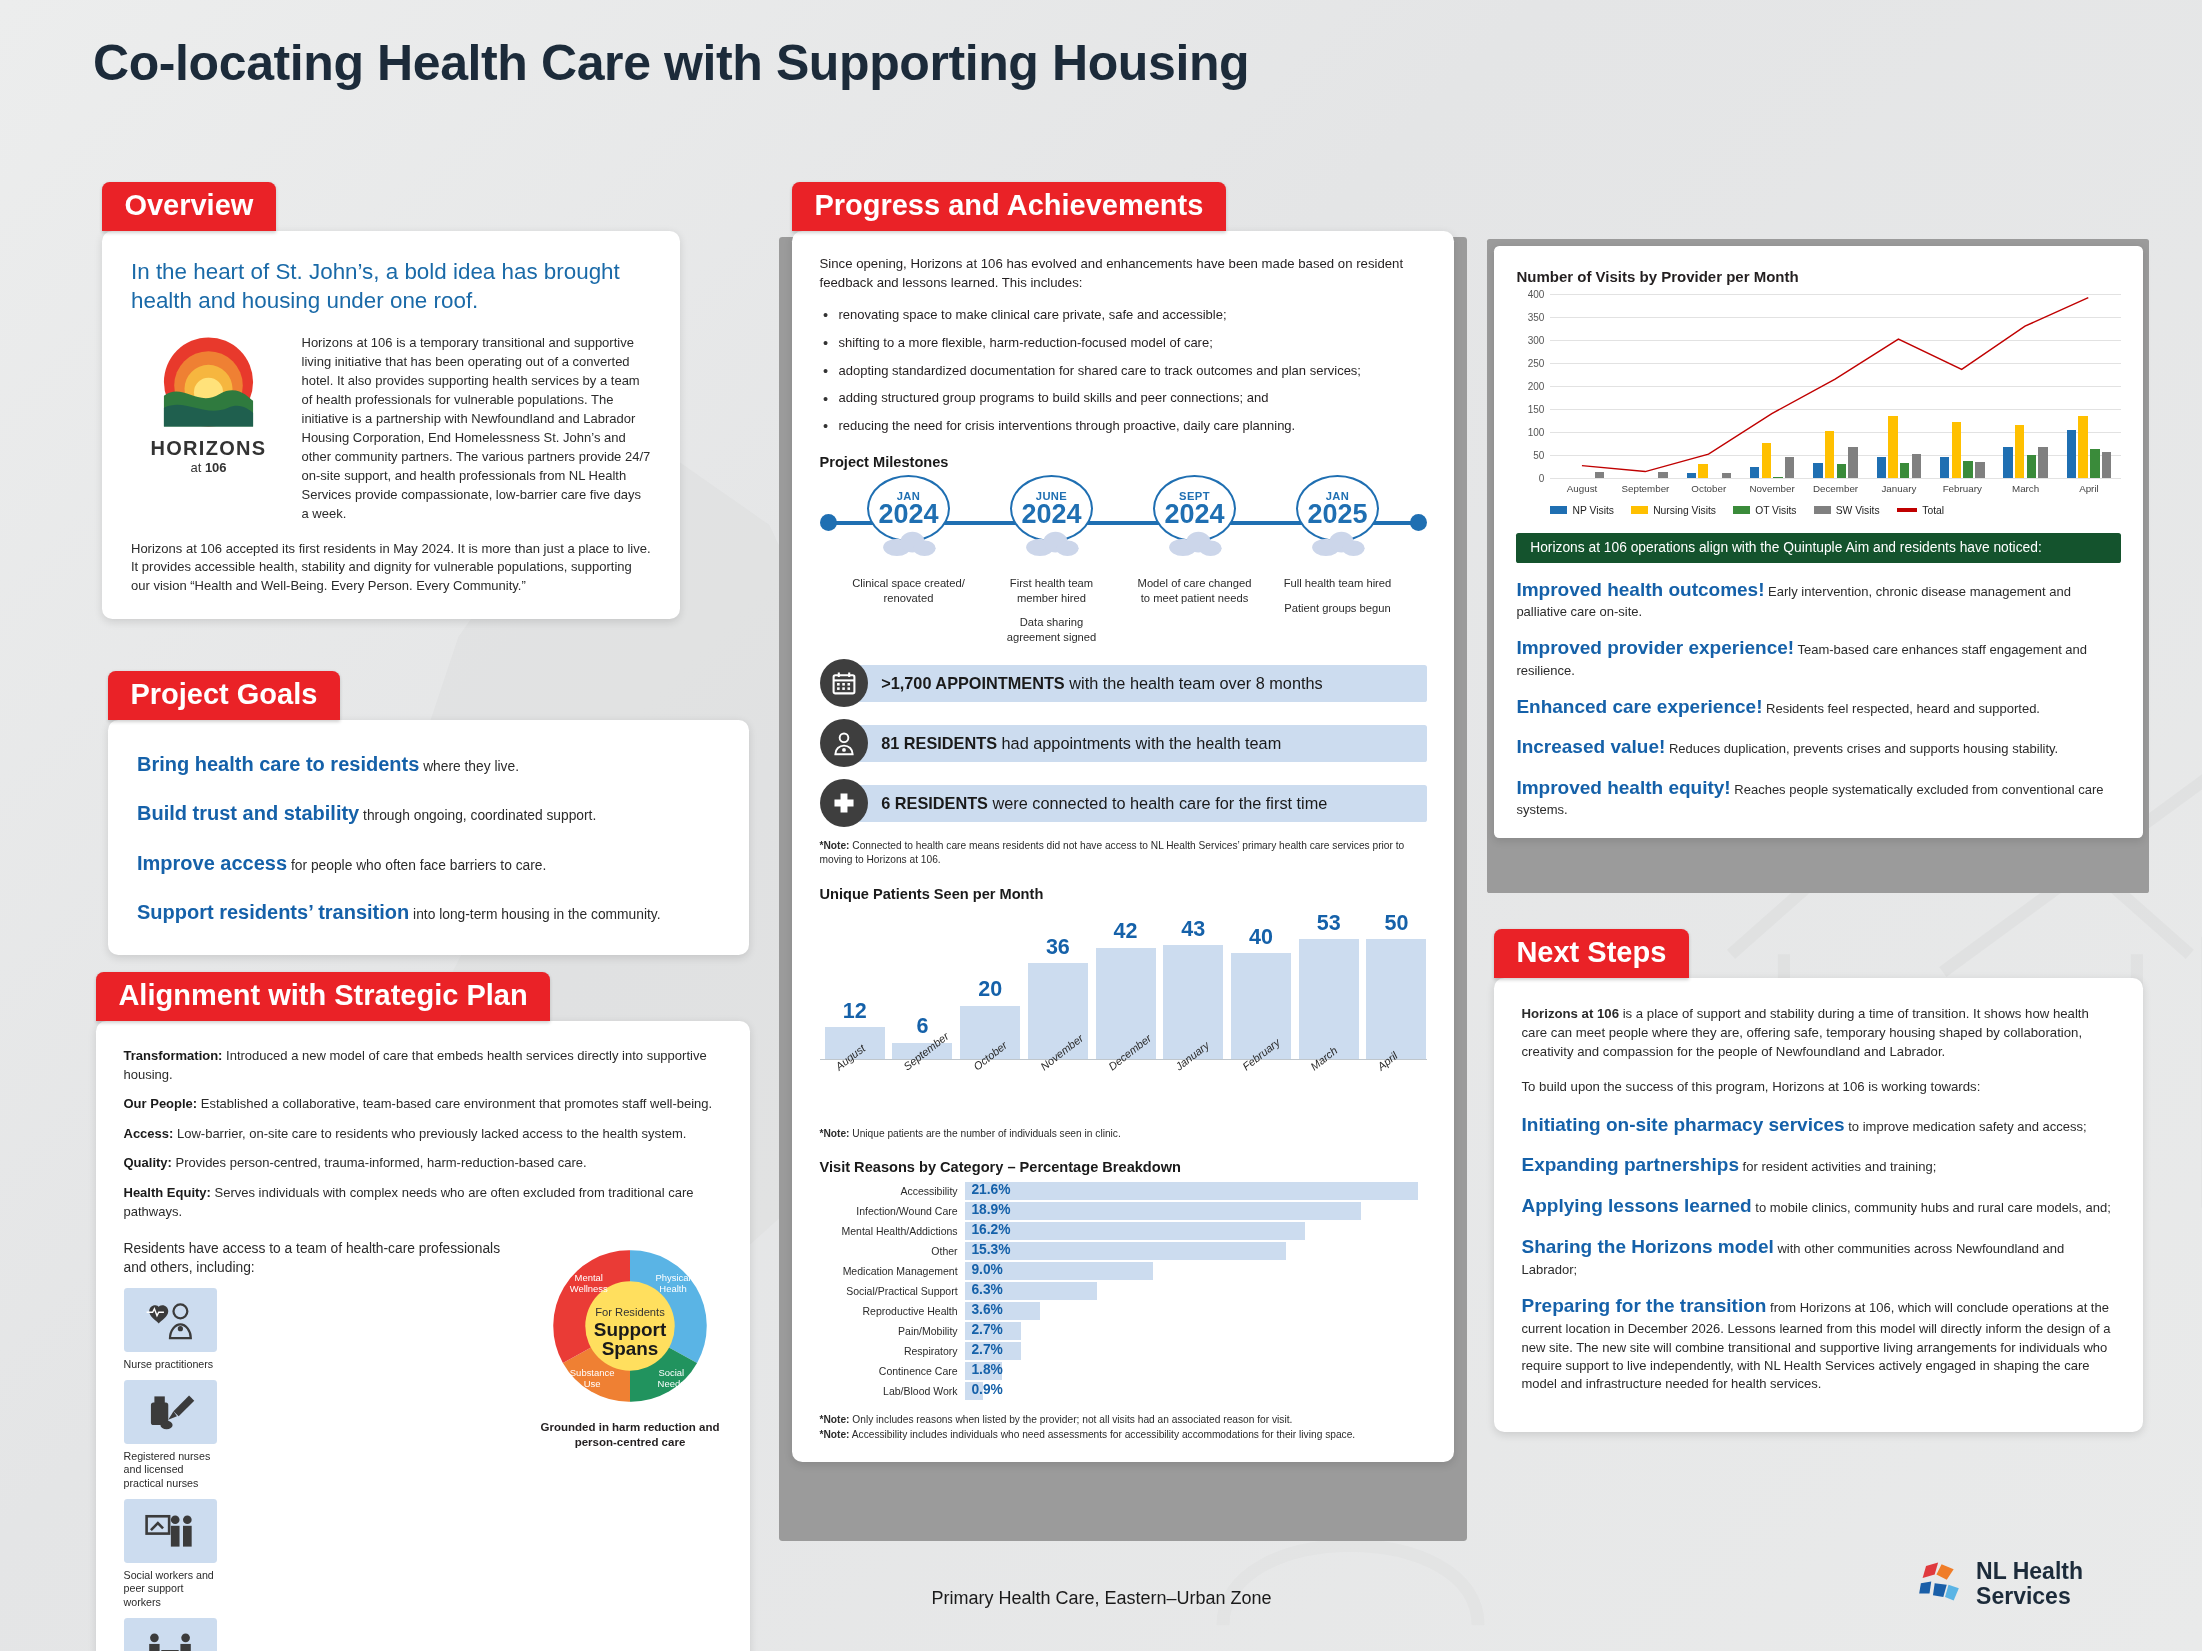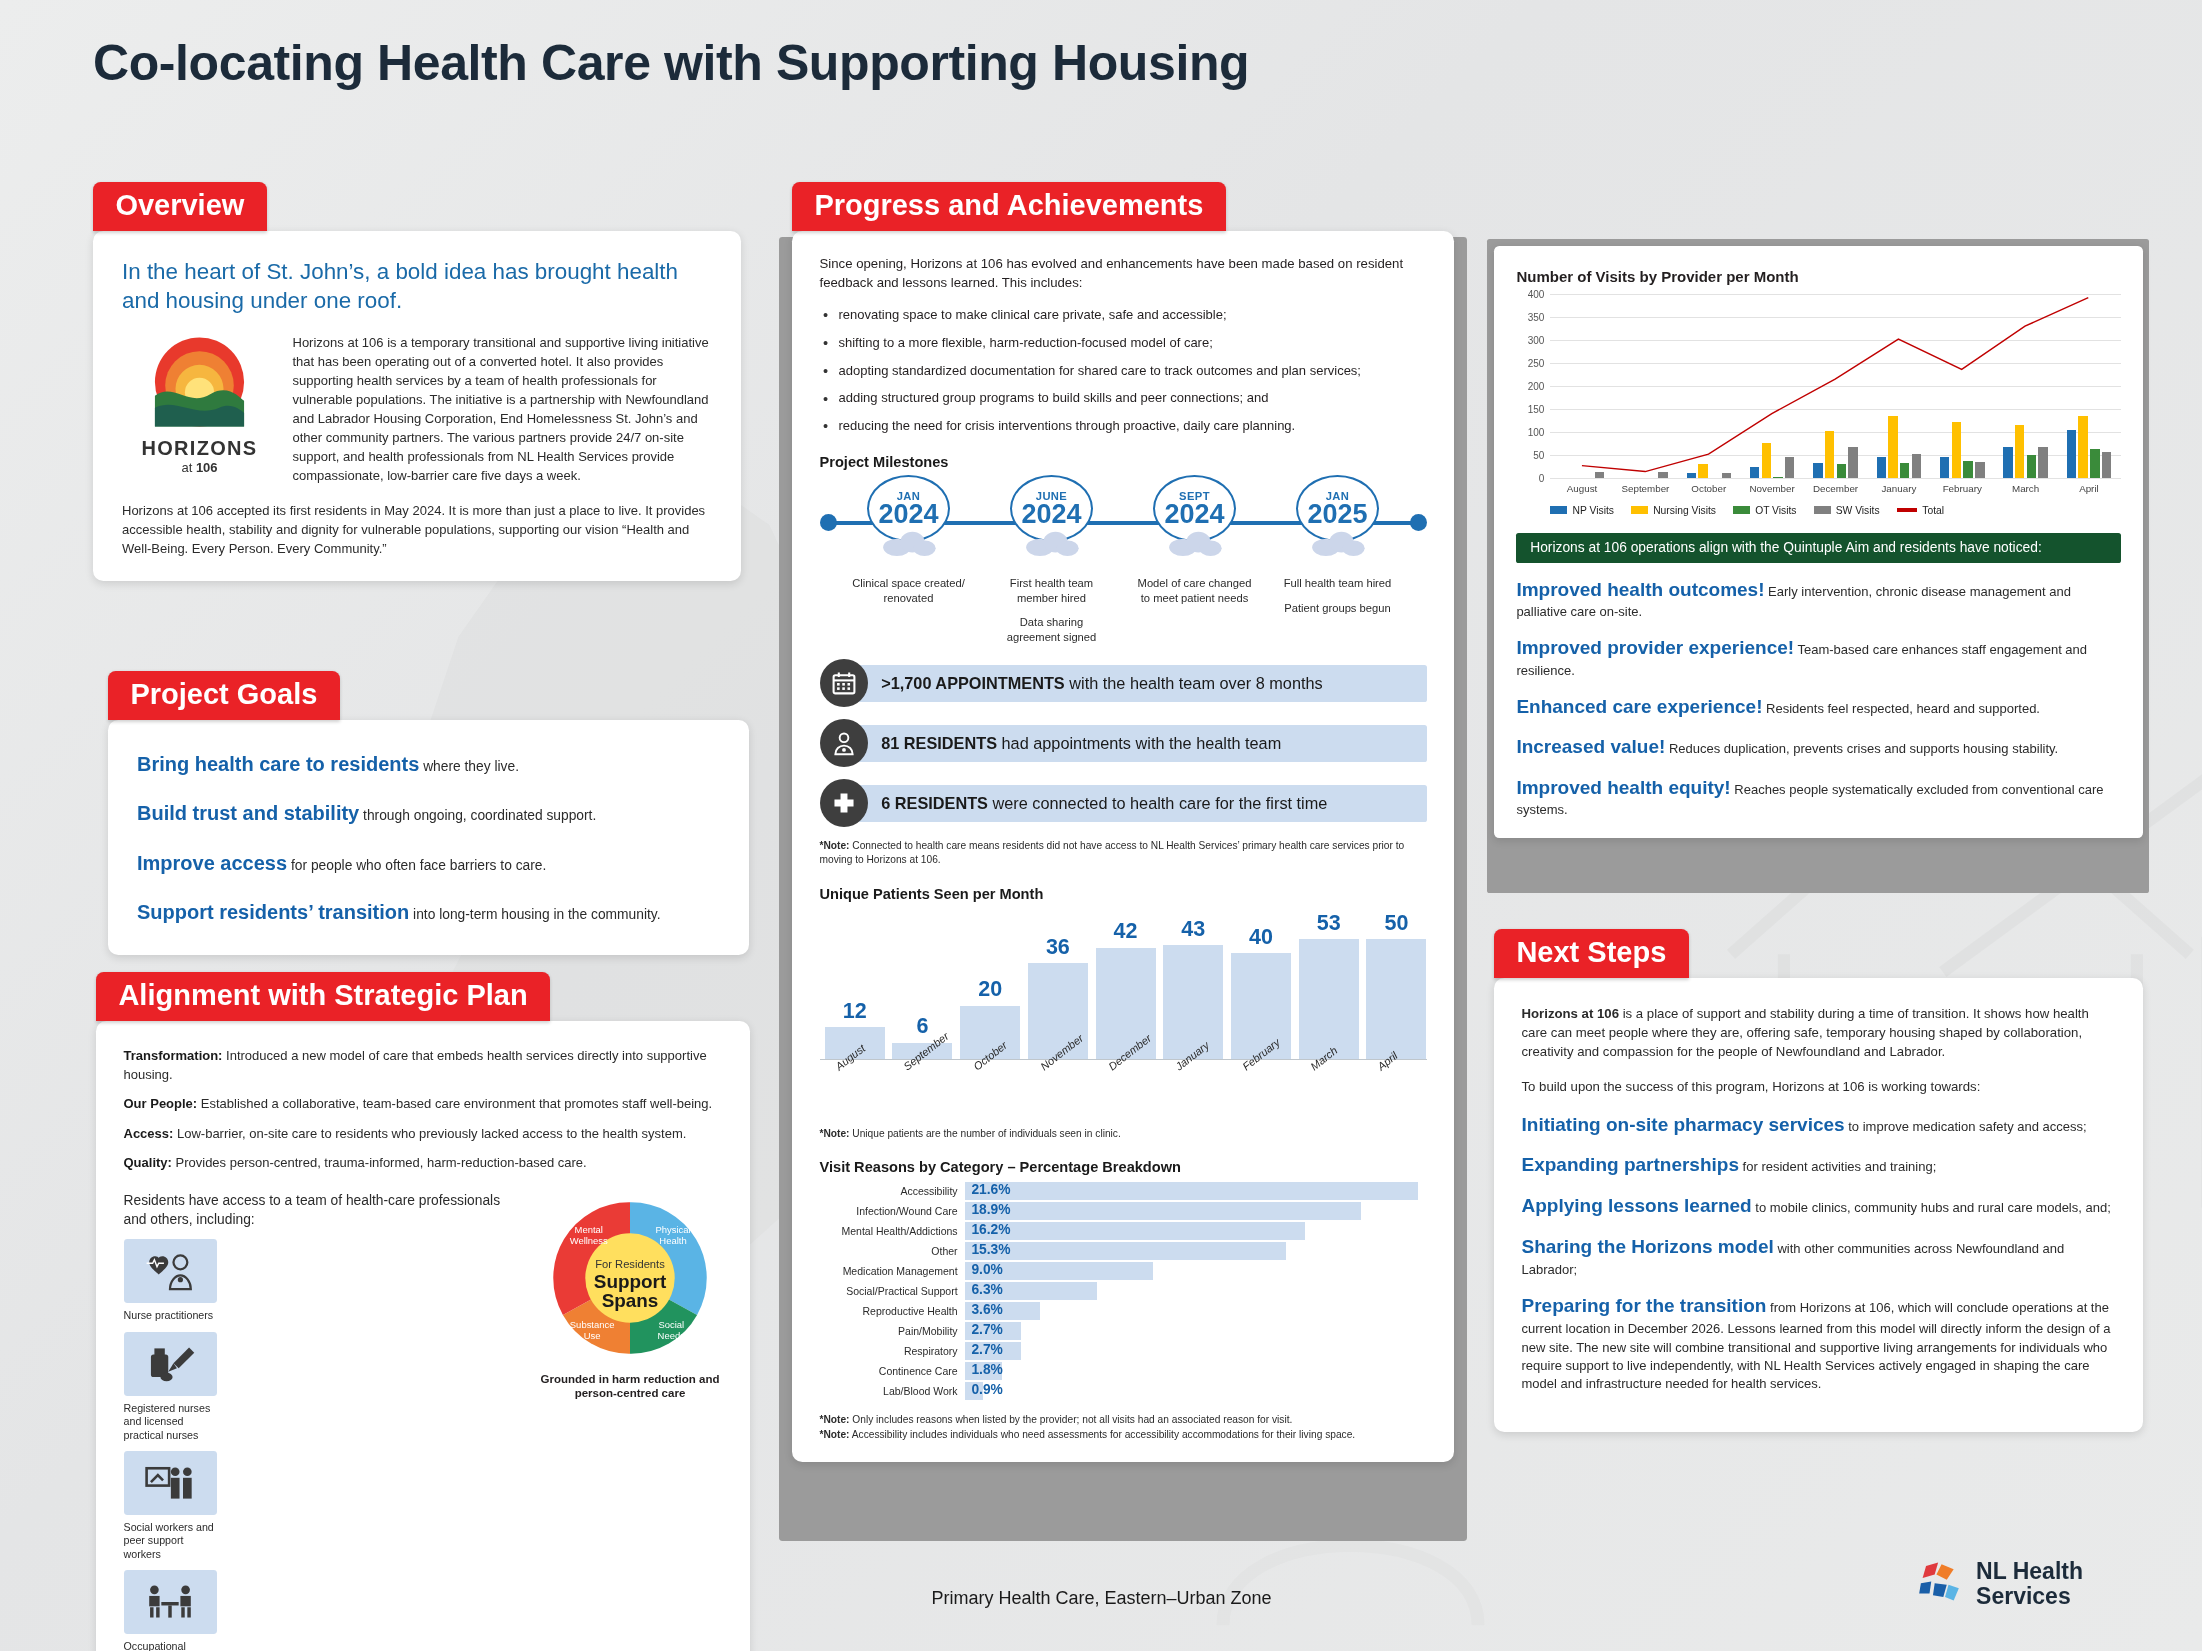--- a/index.html
+++ b/index.html
@@ -29,21 +29,21 @@
     border-radius:7.7px 7.7px 0 0; position:relative; z-index:3;
     line-height:1.1; box-shadow: 0 1.7px 3.4px rgba(0,0,0,.18);
   }
   .card {
     background:#fff; border-radius:10.3px; position:relative; z-index:2;
     box-shadow: 0 2.6px 8.6px rgba(0,0,0,.12);
   }
   .section { position:absolute; }
 
   
-  #sec-overview { left:93px; top:182px; width:648px; }
+  #sec-overview { left:102px; top:182px; width:578px; }
   #sec-overview .card { padding:26px 29px 22.4px 29px; }
   .ov-lead { color:#1a6aa8; font-size:22.4px; line-height:1.30; margin-bottom:19px; }
   .ov-row { display:flex; gap:15.5px; align-items:flex-start; }
   .ov-logo { width:155px; flex:0 0 155px; text-align:center; }
   .ov-body { font-size:13px; line-height:1.46; color:#2b2b2b; }
   .ov-foot { font-size:13px; line-height:1.46; color:#2b2b2b; margin-top:15.5px; }
   .logo-word { font-size:20px; letter-spacing:1.3px; color:#333; margin-top:3.4px; font-weight:600;}
   .logo-sub { font-size:13px; color:#333; }
 
   #sec-goals { left:108px; top:671px; width:641px; }
@@ -233,20 +233,21 @@
   </div>
 </div>
 
 <div class="section" id="sec-align">
   <div class="tab">Alignment with Strategic Plan</div>
   <div class="card">
     <div class="al-item"><b>Transformation:</b><span> Introduced a new model of care that embeds health services directly into supportive housing.</span></div>
     <div class="al-item"><b>Our People:</b><span> Established a collaborative, team-based care environment that promotes staff well-being.</span></div>
     <div class="al-item"><b>Access:</b><span> Low-barrier, on-site care to residents who previously lacked access to the health system.</span></div>
     <div class="al-item"><b>Quality:</b><span> Provides person-centred, trauma-informed, harm-reduction-based care.</span></div>
+    <div class="al-item"><b>Health Equity:</b><span> Serves individuals with complex needs who are often excluded from traditional care pathways.</span></div>
 
     <div class="team-wrap">
       <div class="team-left">
         <div class="team-intro">Residents have access to a team of health-care professionals and others, including:</div>
         <div class="icon-row">
           <div class="icon-cell">
             <div class="icon-box">
                 <svg width="52" height="40" viewBox="0 0 60 46">
               <path d="M13 6c-4 0-7 3-7 7 0 6 8 11 11 14 3-3 11-8 11-14 0-4-3-7-7-7-2 0-3.5 1-4 2-.5-1-2-2-4-2z" fill="#3b3b3b"></path>
               <path d="M3 14h7l2-4 3 8 2-4h6" stroke="#fff" stroke-width="1.6" fill="none"></path>

